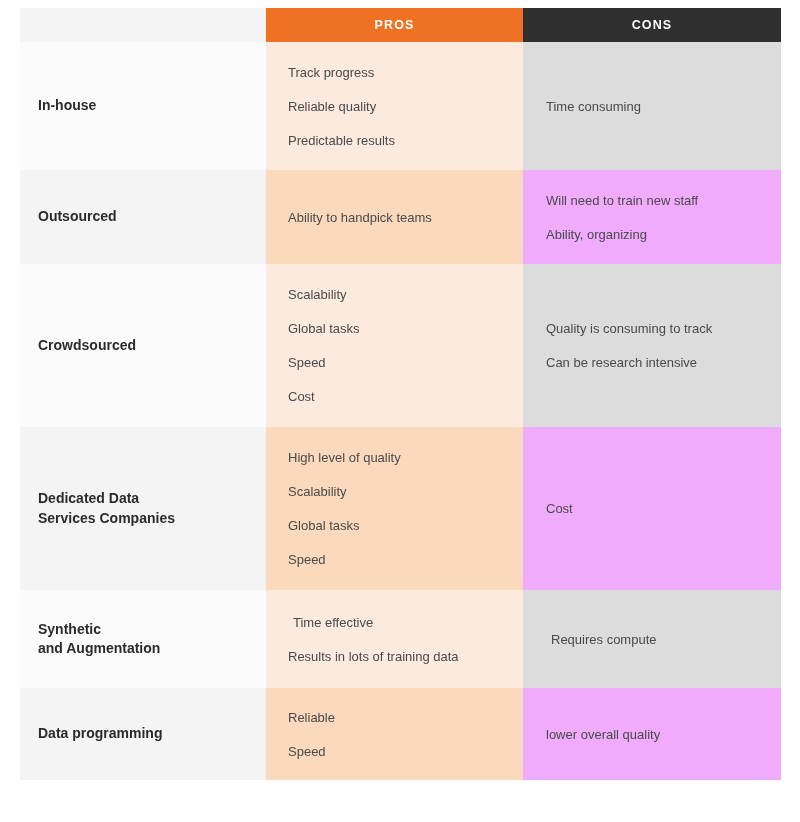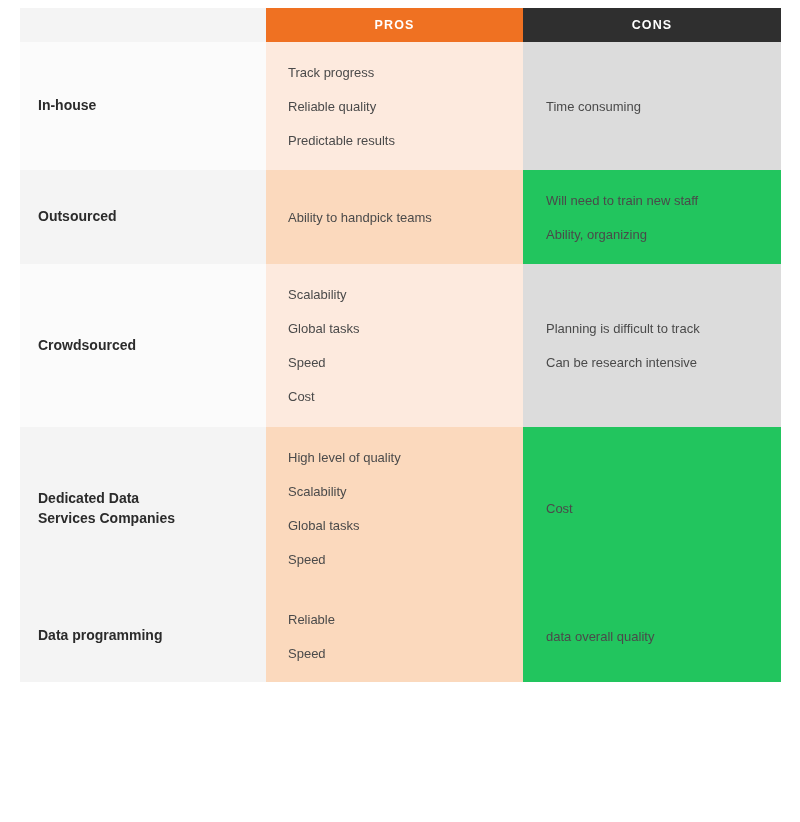--- a/index.html
+++ b/index.html
@@ -91,21 +91,21 @@
   ul.items li:last-child { margin-bottom: 0; }
   ul.items li.indented { padding-left: 5px; }
 
   
   tr.tint-light td.lbl      { background: #fbfbfb; }
   tr.tint-light td.col-pros { background: #fdeade; }
   tr.tint-light td.col-cons { background: #dcdcdc; }
 
   tr.tint-dark td.lbl      { background: #f4f4f4; }
   tr.tint-dark td.col-pros { background: #fbd9bd; }
-  tr.tint-dark td.col-cons { background: #22c55e; margin-top: 45px; }
+  tr.tint-dark td.col-cons { background: #f0abfc; margin-top: 45px; }
 </style>
 </head>
 <body>
 
 <div id="table-wrap">
   <table class="pros-cons">
     <colgroup>
       <col class="c-label">
       <col class="c-pros">
       <col class="c-cons">
@@ -158,21 +158,21 @@
           <td class="col-pros">
             <ul class="items">
               <li>Scalability</li>
               <li>Global tasks</li>
               <li>Speed</li>
               <li>Cost</li>
             </ul>
           </td>
           <td class="col-cons">
             <ul class="items">
-              <li>Planning is difficult to track</li>
+              <li>Quality is consuming to track</li>
               <li>Can be research intensive</li>
             </ul>
           </td>
         </tr>
         <tr class="tint-dark" style="height: 163px;">
           <td class="lbl">
             <span class="lbl-text">Dedicated Data
 Services Companies</span>
           </td>
           <td class="col-pros">
@@ -182,31 +182,48 @@
               <li>Global tasks</li>
               <li>Speed</li>
             </ul>
           </td>
           <td class="col-cons">
             <ul class="items">
               <li>Cost</li>
             </ul>
           </td>
         </tr>
+        <tr class="tint-light" style="height: 98px;">
+          <td class="lbl">
+            <span class="lbl-text">Synthetic
+and Augmentation</span>
+          </td>
+          <td class="col-pros">
+            <ul class="items">
+              <li class="indented">Time effective</li>
+              <li>Results in lots of training data</li>
+            </ul>
+          </td>
+          <td class="col-cons">
+            <ul class="items">
+              <li class="indented">Requires compute</li>
+            </ul>
+          </td>
+        </tr>
         <tr class="tint-dark" style="height: 92px;">
           <td class="lbl">
             <span class="lbl-text">Data programming</span>
           </td>
           <td class="col-pros">
             <ul class="items">
               <li>Reliable</li>
               <li>Speed</li>
             </ul>
           </td>
           <td class="col-cons">
             <ul class="items">
-              <li>data overall quality</li>
+              <li>lower overall quality</li>
             </ul>
           </td>
         </tr>
       </tbody>
   </table>
 </div>
 
 </body></html>

